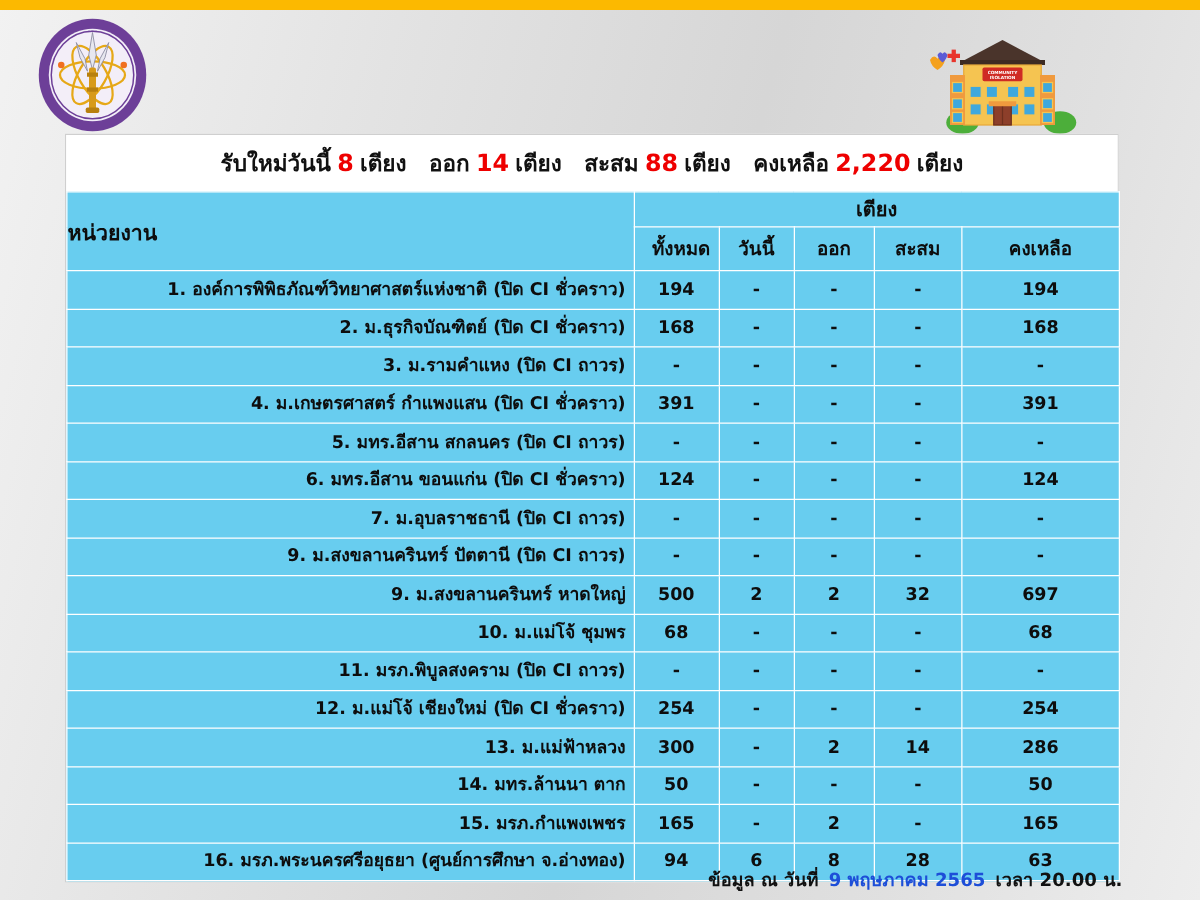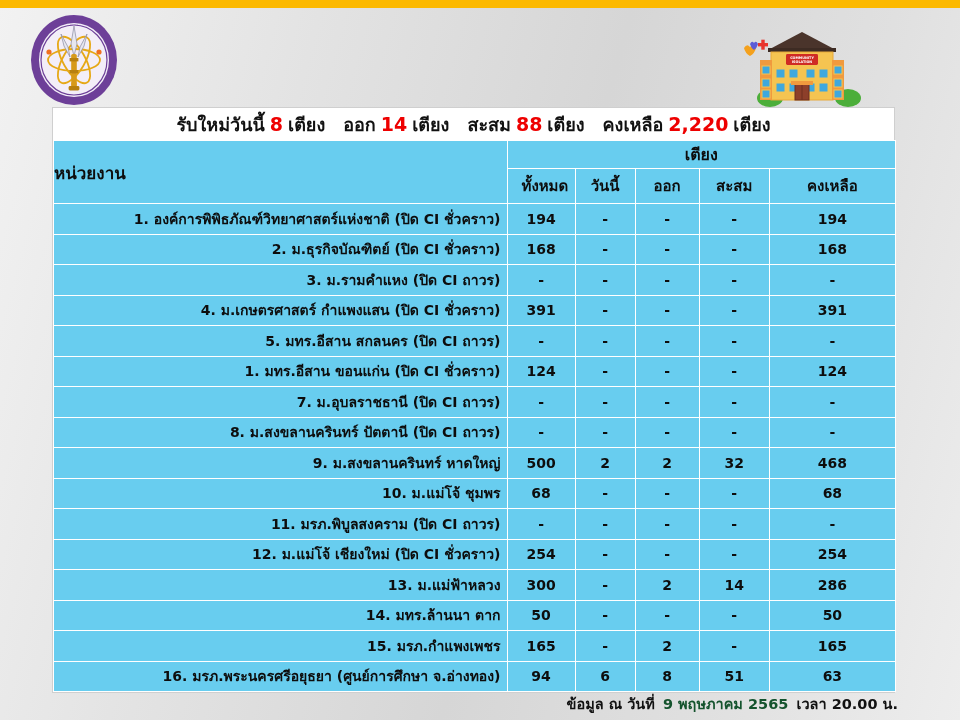--- a/index.html
+++ b/index.html
@@ -74,21 +74,21 @@
     position: absolute;
     left: 52px;
     top: 107px;
     width: 843px;
     background: #ffffff;
     border: 1px solid #cfcfcf;
   }
 
   
   .summary {
-    height: 32px;
+    height: 45px;
     background: #ffffff;
     display: flex;
     align-items: center;
     justify-content: center;
     white-space: nowrap;
   }
   .summary-item {
     display: inline-flex;
     align-items: baseline;
     margin: 0 9px;
@@ -166,21 +166,21 @@
   .footer {
     position: absolute;
     left: 0;
     top: 692px;
     width: 960px;
     text-align: right;
     padding-right: 62px;
     white-space: nowrap;
   }
   .footer span { font-size: 14.5px; font-weight: bold; color: #111111; margin-top: 22px; }
-  .footer .f-red { color: #14532d; margin: 0 3px; }
+  .footer .f-red { color: #1d4ed8; margin: 0 3px; }
 </style>
 </head>
 <body>
 
 <div class="top-band"></div>
 
 <div class="header">
 
   <div class="emblem">
     <svg viewBox="0 0 92 92" width="92" height="92">
@@ -346,50 +346,50 @@
         </tr>
         <tr>
           <td class="c-agency">5. มทร.อีสาน สกลนคร (ปิด CI ถาวร)</td>
           <td class="c-num">-</td>
           <td class="c-num">-</td>
           <td class="c-num">-</td>
           <td class="c-num">-</td>
           <td class="c-num">-</td>
         </tr>
         <tr>
-          <td class="c-agency">1. มทร.อีสาน ขอนแก่น (ปิด CI ชั่วคราว)</td>
+          <td class="c-agency">6. มทร.อีสาน ขอนแก่น (ปิด CI ชั่วคราว)</td>
           <td class="c-num">124</td>
           <td class="c-num">-</td>
           <td class="c-num">-</td>
           <td class="c-num">-</td>
           <td class="c-num">124</td>
         </tr>
         <tr>
           <td class="c-agency">7. ม.อุบลราชธานี (ปิด CI ถาวร)</td>
           <td class="c-num">-</td>
           <td class="c-num">-</td>
           <td class="c-num">-</td>
           <td class="c-num">-</td>
           <td class="c-num">-</td>
         </tr>
         <tr>
-          <td class="c-agency">8. ม.สงขลานครินทร์ ปัตตานี (ปิด CI ถาวร)</td>
+          <td class="c-agency">9. ม.สงขลานครินทร์ ปัตตานี (ปิด CI ถาวร)</td>
           <td class="c-num">-</td>
           <td class="c-num">-</td>
           <td class="c-num">-</td>
           <td class="c-num">-</td>
           <td class="c-num">-</td>
         </tr>
         <tr>
           <td class="c-agency">9. ม.สงขลานครินทร์ หาดใหญ่</td>
           <td class="c-num">500</td>
           <td class="c-num">2</td>
           <td class="c-num">2</td>
           <td class="c-num">32</td>
-          <td class="c-num">468</td>
+          <td class="c-num">697</td>
         </tr>
         <tr>
           <td class="c-agency">10. ม.แม่โจ้  ชุมพร</td>
           <td class="c-num">68</td>
           <td class="c-num">-</td>
           <td class="c-num">-</td>
           <td class="c-num">-</td>
           <td class="c-num">68</td>
         </tr>
         <tr>
@@ -430,21 +430,21 @@
           <td class="c-num">-</td>
           <td class="c-num">2</td>
           <td class="c-num">-</td>
           <td class="c-num">165</td>
         </tr>
         <tr>
           <td class="c-agency">16. มรภ.พระนครศรีอยุธยา (ศูนย์การศึกษา จ.อ่างทอง)</td>
           <td class="c-num">94</td>
           <td class="c-num">6</td>
           <td class="c-num">8</td>
-          <td class="c-num">51</td>
+          <td class="c-num">28</td>
           <td class="c-num">63</td>
         </tr>
       </tbody>
   </table>
 </div>
 
 <div class="footer">
   <span>ข้อมูล ณ วันที่</span>
   <span class="f-red">9 พฤษภาคม 2565</span>
   <span>เวลา</span>

